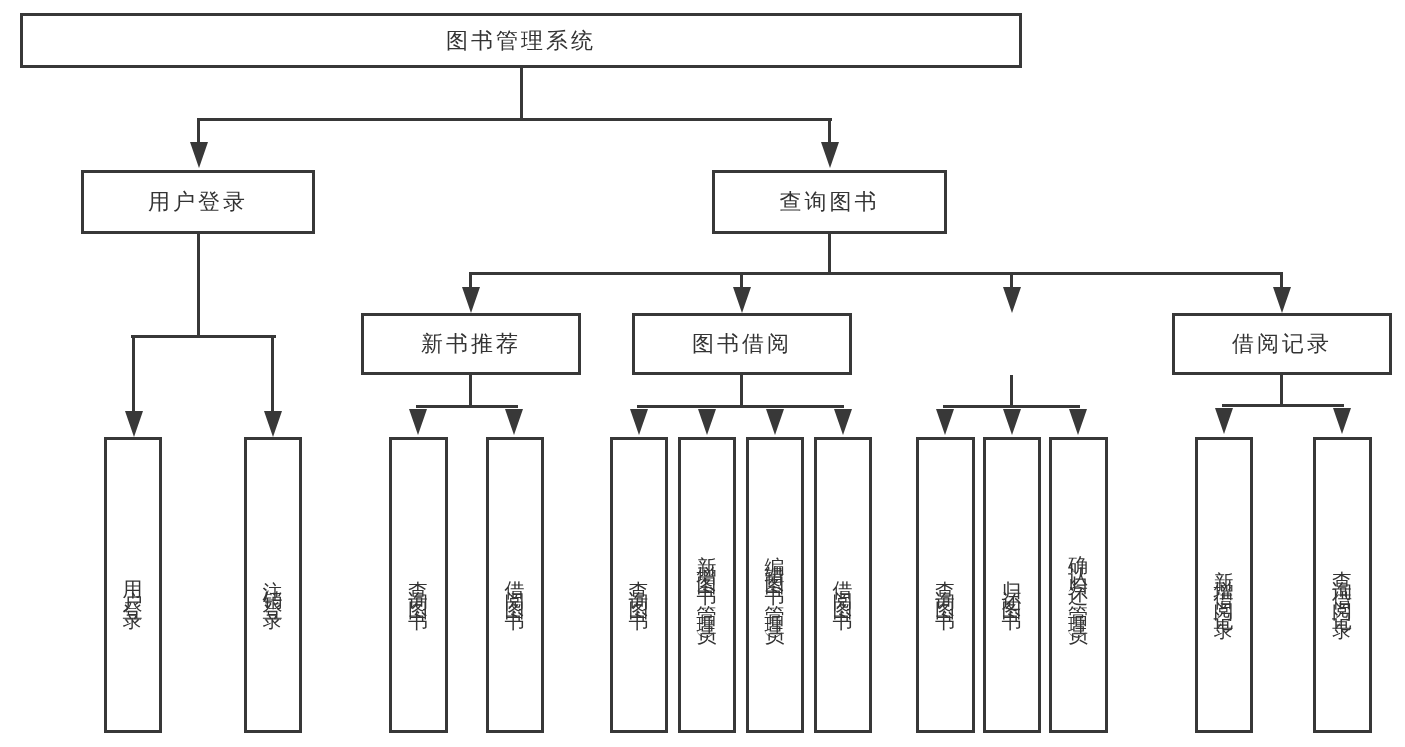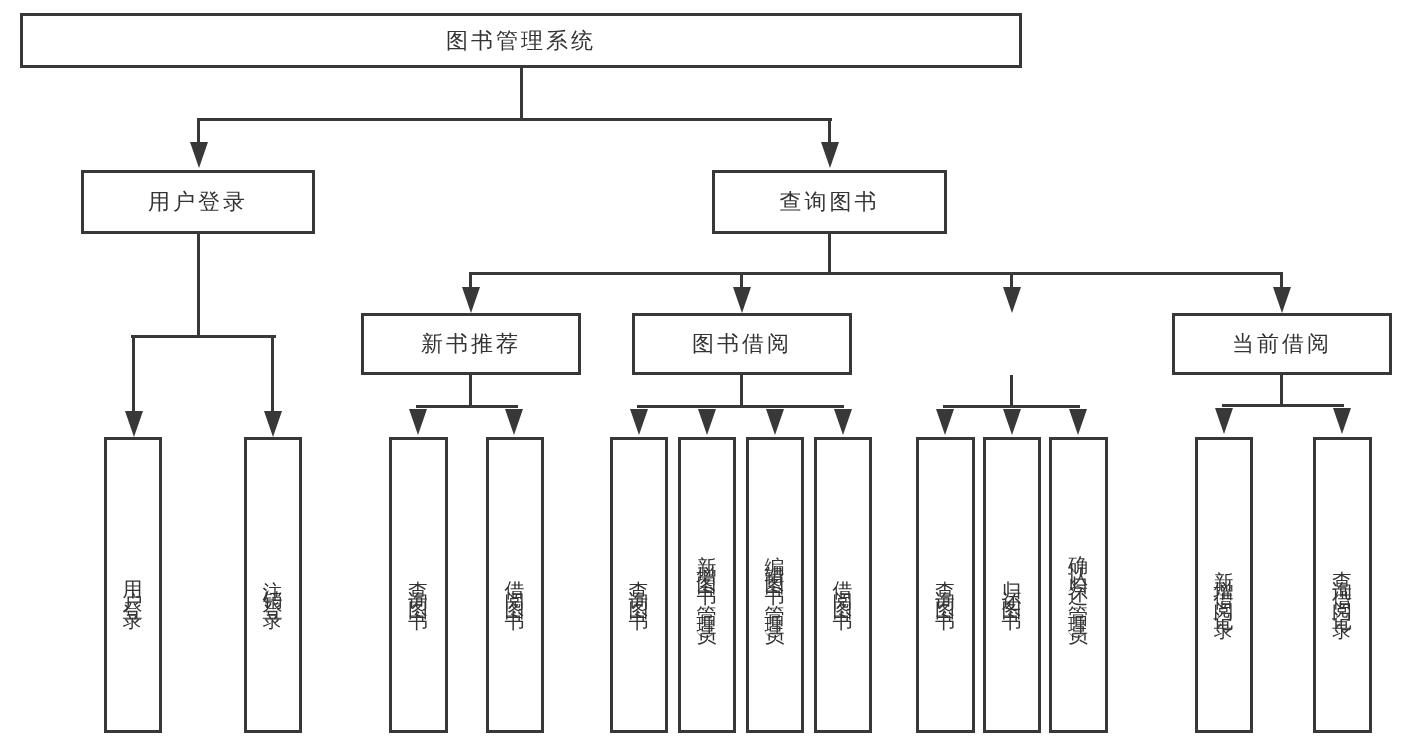--- a/index.html
+++ b/index.html
@@ -50,21 +50,21 @@
   <div class="node hlabel" style="left:632px;top:313px;width:220px;height:62px">
     <span>图书借阅</span>
   </div>
 
   <div class="node hlabel" style="left:361px;top:313px;width:220px;height:62px">
     <span>新书推荐</span>
   </div>
 
 
   <div class="node hlabel" style="left:1172px;top:313px;width:220px;height:62px">
-    <span>当前借阅</span>
+    <span>借阅记录</span>
   </div>
 
   <div class="node leaf" style="left:104px;top:437px;width:58px;height:296px">
     <span>用户登录</span>
   </div>
   <div class="node leaf" style="left:244px;top:437px;width:58px;height:296px">
     <span>注销登录</span>
   </div>
 
   <div class="node leaf" style="left:389px;top:437px;width:59px;height:296px">

